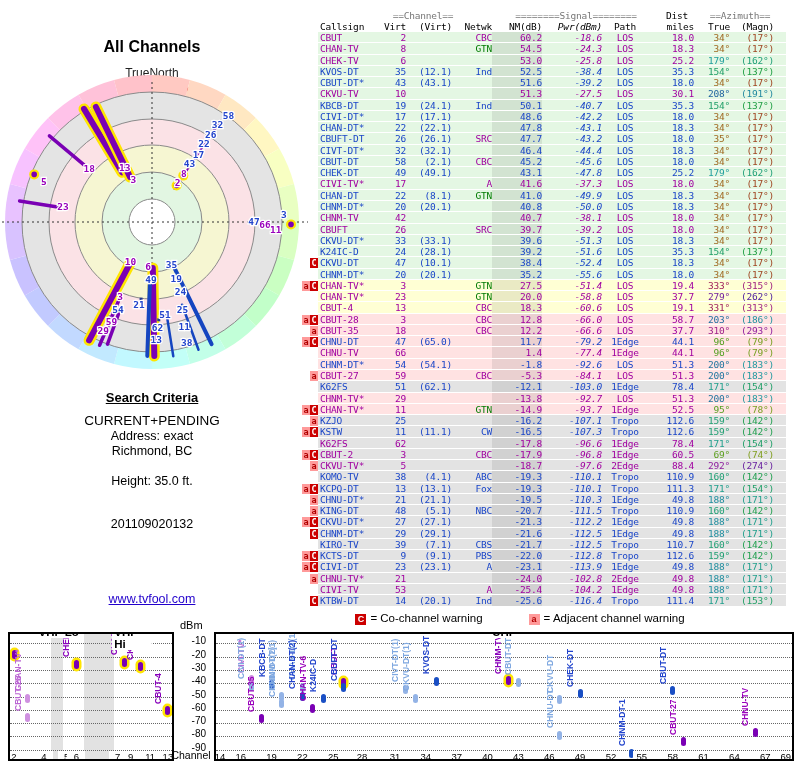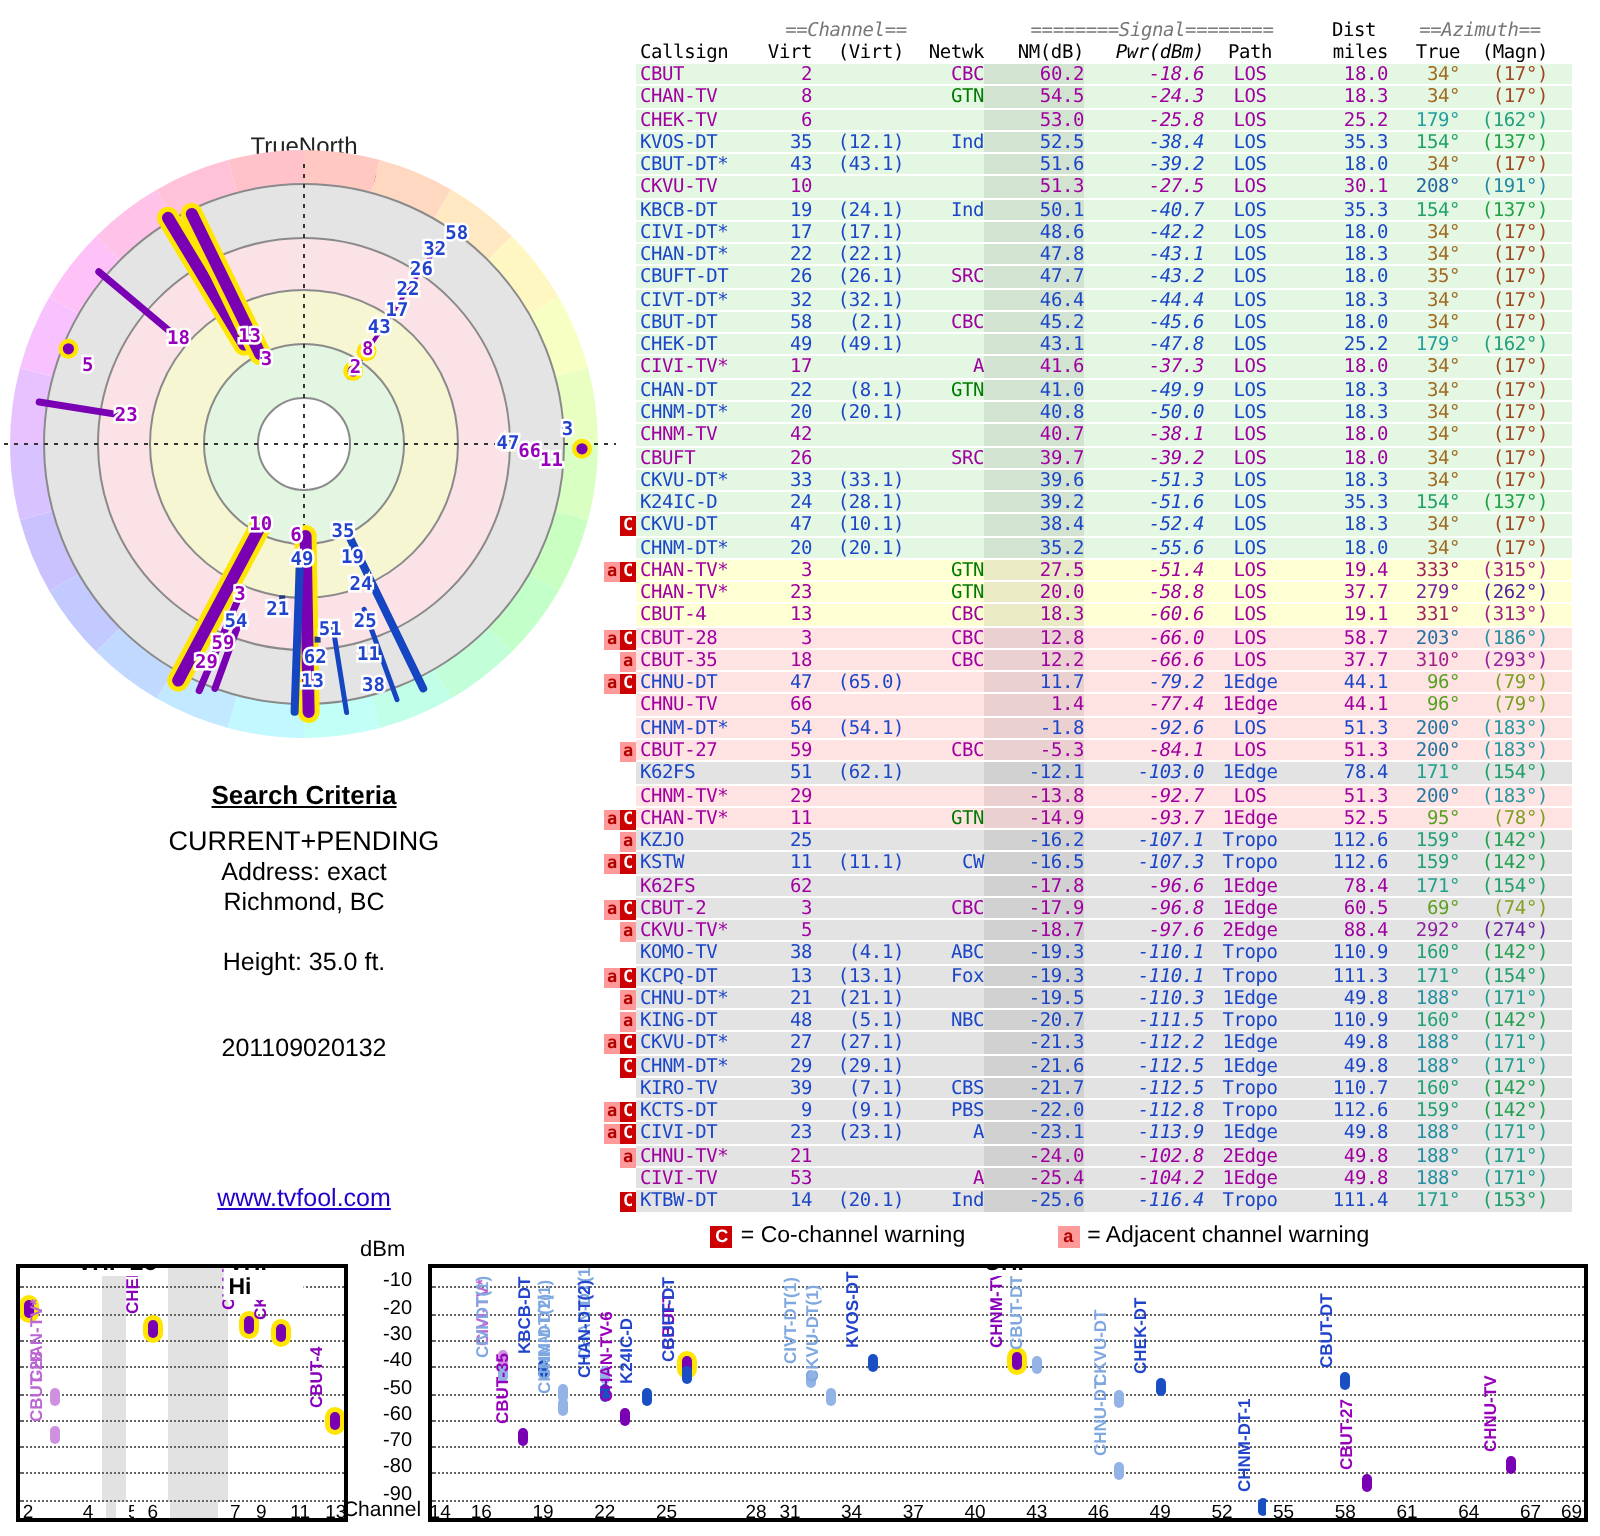--- a/index.html
+++ b/index.html
@@ -18,21 +18,21 @@
   #srch2{top:444px;font-size:12.5px;}
   #srch3{top:459px;font-size:12.5px;}
   #srch4{top:474px;font-size:12.5px;}
   #db0{top:502px;font-size:12.5px;}
   #db1{top:517px;font-size:12.5px;}
   #site-link{left:12px;top:592px;width:280px;text-align:center;font-size:12.5px;}
   #site-link a{color:#2200cc;}
   
   #tbl{left:300px;top:10px;width:486px;font-family:"DejaVu Sans Mono",monospace;font-size:9.5px;letter-spacing:-0.2px;}
   .hrow{display:flex;height:11px;line-height:11px;color:#000;}
-  .hg{color:#777;font-style:italic;}
+  .hg{color:#777;}
   .trow{display:flex;height:11.27px;line-height:11.27px;}
   .rowbg{display:flex;flex:1;border-bottom:1px solid #fff;box-sizing:border-box;}
   .c{display:inline-block;white-space:nowrap;overflow:visible;text-align:right;}
   .warn{width:18px;text-align:right;}
   .call{width:64px;text-align:left;padding-left:2px;box-sizing:border-box;}
   .real{width:24px;}
   .virt{width:46px;}
   .net{width:40px;}
   .nm{width:50px;background:rgba(90,90,90,0.13);}
   .pwr{width:60px;font-style:italic;}
@@ -61,20 +61,21 @@
   .ctitle{position:absolute;top:-8px;font-size:11.5px;font-weight:bold;background:#fff;padding:0 3px;color:#000;z-index:3;}
   .ylab{position:absolute;left:172px;width:34px;text-align:right;font-size:10px;color:#000;}
   #dbm-label{left:180px;top:619px;font-size:11px;color:#000;}
   #channel-label{left:170px;top:749px;width:42px;text-align:center;font-size:10.5px;color:#000;}
 </style>
 </head>
 <body>
 
 <div id="root">
 
+  <div class="abs" id="radar-title">All Channels</div>
   <div class="abs" id="north-label">TrueNorth</div>
   <div class="abs" id="n-letter">N</div>
   <svg class="abs" id="radar-svg" width="310" height="332">
       <path d="M152 162 L152.0 15.0 A147 147 0 0 1 190.0 20.0 Z" fill="hsl(7,100%,88%)"></path>
       <path d="M152 162 L190.0 20.0 A147 147 0 0 1 225.5 34.7 Z" fill="hsl(22,100%,88%)"></path>
       <path d="M152 162 L225.5 34.7 A147 147 0 0 1 255.9 58.1 Z" fill="hsl(37,100%,88%)"></path>
       <path d="M152 162 L255.9 58.1 A147 147 0 0 1 279.3 88.5 Z" fill="hsl(52,100%,88%)"></path>
       <path d="M152 162 L279.3 88.5 A147 147 0 0 1 294.0 124.0 Z" fill="hsl(67,100%,88%)"></path>
       <path d="M152 162 L294.0 124.0 A147 147 0 0 1 299.0 162.0 Z" fill="hsl(82,100%,88%)"></path>
       <path d="M152 162 L299.0 162.0 A147 147 0 0 1 294.0 200.0 Z" fill="hsl(97,100%,88%)"></path>
@@ -1026,21 +1027,21 @@
       <div class="grid" style="top:75.8px"></div>
       <div class="grid" style="top:89.1px"></div>
       <div class="grid" style="top:102.4px"></div>
       <div class="grid" style="top:115.7px"></div>
       <span class="ctitle" style="left:50%;transform:translateX(-50%)">UHF</span>
       <span class="xtick" style="left:4.1px">14</span>
       <span class="xtick" style="left:24.7px">16</span>
       <span class="xtick" style="left:55.5px">19</span>
       <span class="xtick" style="left:86.4px">22</span>
       <span class="xtick" style="left:117.3px">25</span>
-      <span class="xtick" style="left:162px">28</span>
+      <span class="xtick" style="left:146px">28</span>
       <span class="xtick" style="left:179.0px">31</span>
       <span class="xtick" style="left:209.8px">34</span>
       <span class="xtick" style="left:240.7px">37</span>
       <span class="xtick" style="left:271.5px">40</span>
       <span class="xtick" style="left:302.4px">43</span>
       <span class="xtick" style="left:333.3px">46</span>
       <span class="xtick" style="left:364.1px">49</span>
       <span class="xtick" style="left:395.0px">52</span>
       <span class="xtick" style="left:425.8px">55</span>
       <span class="xtick" style="left:456.7px">58</span>

